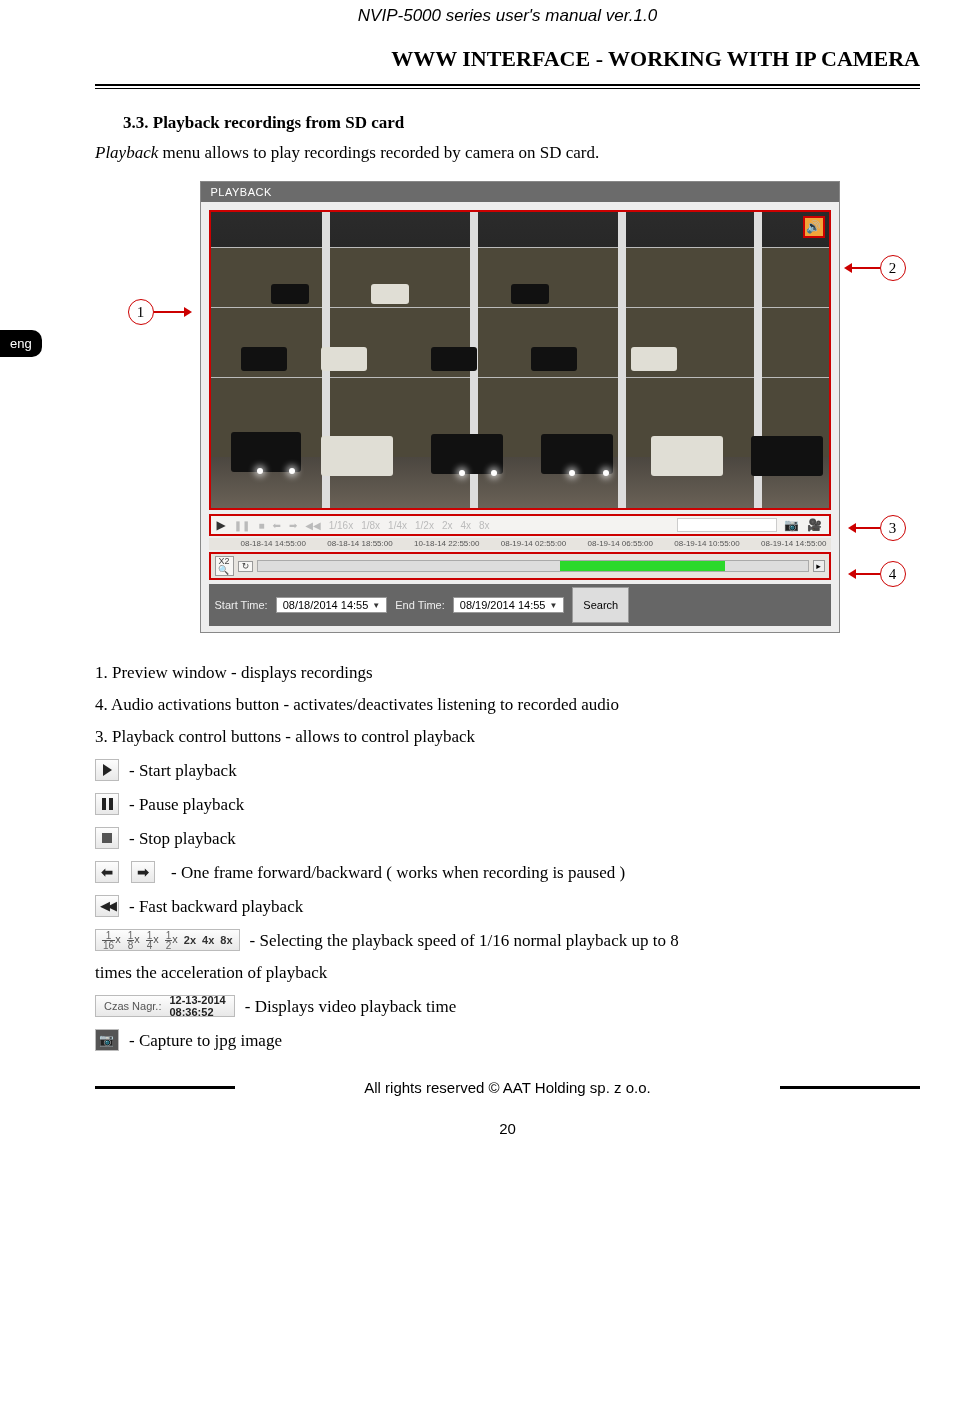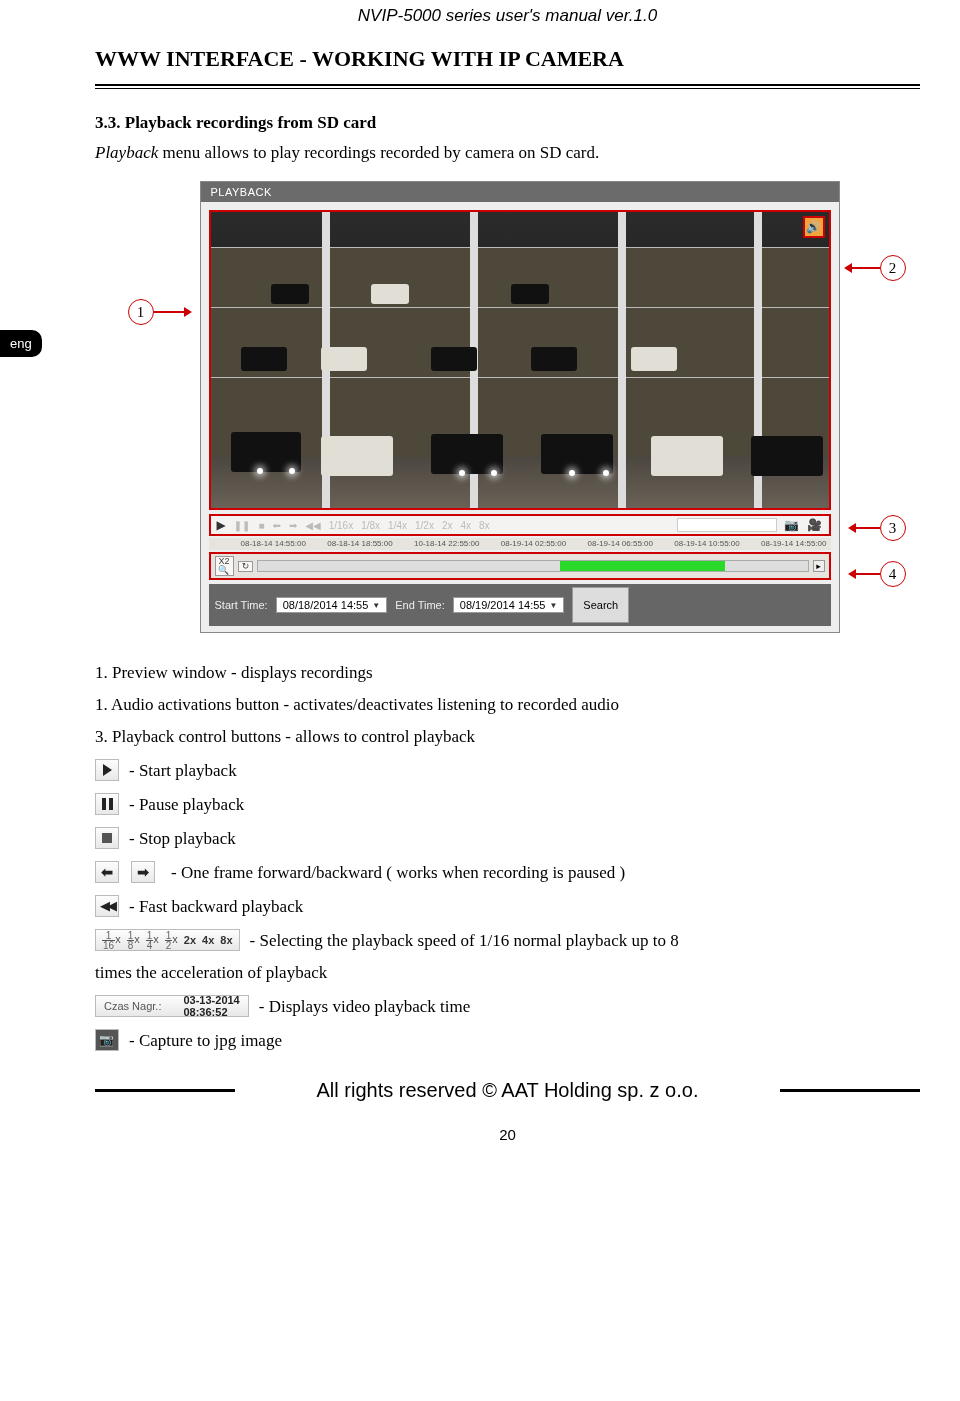--- a/index.html
+++ b/index.html
@@ -17,21 +17,21 @@
   }
   .header-doc {
     text-align: center;
     font-style: italic;
     font-family: Arial, sans-serif;
     font-size: 17px;
     padding-top: 6px;
     padding-bottom: 20px;
   }
   .chapter-title {
-    text-align: left;
+    text-align: right;
     font-weight: bold;
     font-size: 22px;
     padding-bottom: 12px;
   }
   .dbl-rule {
     border-top: 2px solid #000;
     border-bottom: 1.5px solid #000;
     height: 5px;
     margin-bottom: 24px;
   }
@@ -43,20 +43,21 @@
     color: #fff;
     border-radius: 0 10px 10px 0;
     padding: 6px 10px;
     font-family: Arial, sans-serif;
     font-size: 13px;
   }
   .section-title {
     font-weight: bold;
     font-size: 17px;
     margin-bottom: 10px;
+    margin-left: 28px;
   }
   .section-intro { margin-bottom: 18px; }
   .section-intro .italic { font-style: italic; }
 
   
   .shot-wrap {
     position: relative;
     width: 760px;
     margin: 0 auto 30px auto;
   }
@@ -182,42 +183,42 @@
   .desc-list p { margin: 12px 0; }
 
   .icon-box {
     display:inline-flex; align-items:center; justify-content:center;
     min-width:24px; height:22px; border:1px solid #bbb;
     background:linear-gradient(#fdfdfd,#e8e8e8);
     vertical-align:middle; margin-right:6px;
     font-size:12px; color:#222;
   }
   .icon-box.wide { min-width:auto; padding:0 6px; gap:6px; font-size:11px; color:#666; }
-  .icon-box.time { min-width:auto; padding:2px 8px; gap:22px; font-family:Arial,sans-serif; font-size:11px;align-items:center; }
+  .icon-box.time { min-width:auto; padding:2px 8px; gap:8px; font-family:Arial,sans-serif; font-size:11px;align-items:center; }
   .icon-box.time .col1 { color:#555; }
   .icon-box.time .col2 { font-weight:bold; line-height:12px; font-size:11px; }
   .play-tri {
     width:0;height:0;border-left:9px solid #222;border-top:6px solid transparent;border-bottom:6px solid transparent;
   }
   .pause-bars { display:flex; gap:3px; }
   .pause-bars span { width:4px; height:12px; background:#222; }
   .stop-sq { width:10px; height:10px; background:#555; }
   .arrow-l-ic, .arrow-r-ic { font-size:14px; font-weight:bold; }
   .rewind-ic { letter-spacing:-3px; font-size:13px; }
   .dual-icon { display:inline-flex; gap:6px; vertical-align:middle; margin-right:6px;}
 
   .indent { margin-left:28px; }
   .indent2 { margin-left:36px; }
   .desc-row { display:flex; align-items:flex-start; gap:4px; margin:12px 0;}
   .desc-row .txt { padding-top:2px; }
   .speed-continue { margin-left: 310px; }
 
   .footer-rule { display:flex; align-items:center; gap:18px; margin-top:28px; }
   .footer-rule .bar { flex:0 0 140px; height:3px; background:#000; }
-  .footer-rule .mid { flex:1; text-align:center; font-family:Arial,sans-serif; font-size:20px; }
+  .footer-rule .mid { flex:1; text-align:center; font-family:Arial,sans-serif; font-size:15px; }
   .page-num { text-align:center; font-family:Arial,sans-serif; font-size:15px; margin-top:24px; }
 
   .frac { display:inline-block; font-family:Arial,sans-serif; font-size:10px; text-align:center; line-height:9px; vertical-align:middle;}
   .frac .n { border-bottom:1px solid #555; display:block; padding:0 1px;}
   .frac .d { display:block; padding:0 1px;}
   .xs { font-family:Arial,sans-serif; font-size:11px; color:#555; }
   .bold { font-weight:bold; color:#333;}
 </style>
 </head>
 <body>
@@ -356,21 +357,21 @@
           <span>08/19/2014 14:55</span>
           <span class="caret-down">▼</span>
         </span>
         <span class="btn">Search</span>
       </div>
     </div>
   </div>
 
   <div class="desc-list">
     <p>1. Preview window - displays recordings</p>
-    <p>1. Audio activations button - activates/deactivates listening to recorded audio</p>
+    <p>4. Audio activations button - activates/deactivates listening to recorded audio</p>
     <p>3. Playback control buttons - allows to control playback</p>
 
     <div class="desc-row indent">
       <span class="icon-box">
           <span class="play-tri"></span>
         </span>
       <span class="txt">- Start playback</span>
     </div>
 
     <div class="desc-row indent">
@@ -420,21 +421,21 @@
         <span class="xs bold">8x</span>
       </span>
       <span class="txt">- Selecting the playback speed of 1/16 normal playback up to 8</span>
     </div>
     <p class="speed-continue">times the acceleration of playback</p>
 
     <div class="desc-row indent2">
       <span class="icon-box time">
         <span class="col1">Czas Nagr.:</span>
         <span class="col2">
-          <span>03-13-2014</span><br>
+          <span>12-13-2014</span><br>
           <span>08:36:52</span>
         </span>
       </span>
       <span class="txt">- Displays video playback time</span>
     </div>
 
     <div class="desc-row indent2">
       <span class="icon-box" style="background:#555;color:#fff;">📷</span>
       <span class="txt">- Capture to jpg image</span>
     </div>

